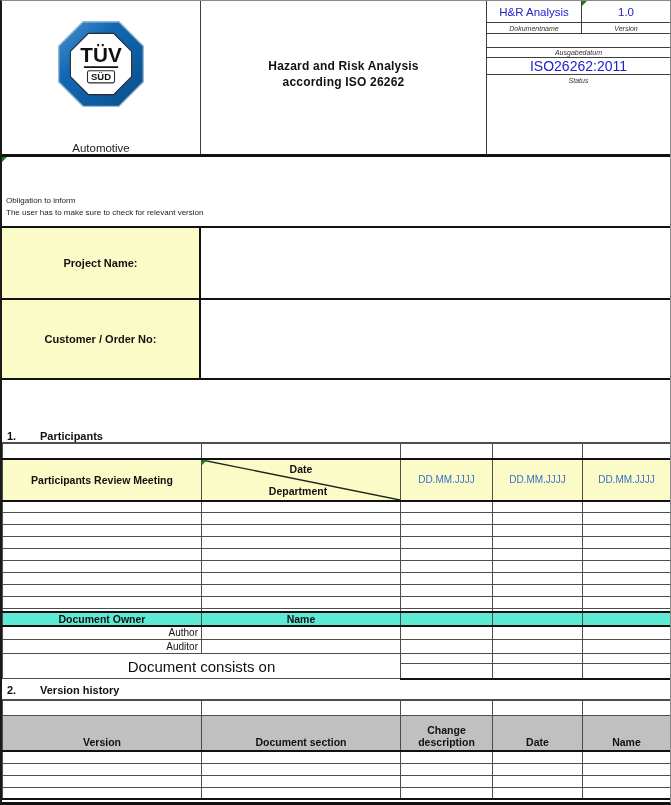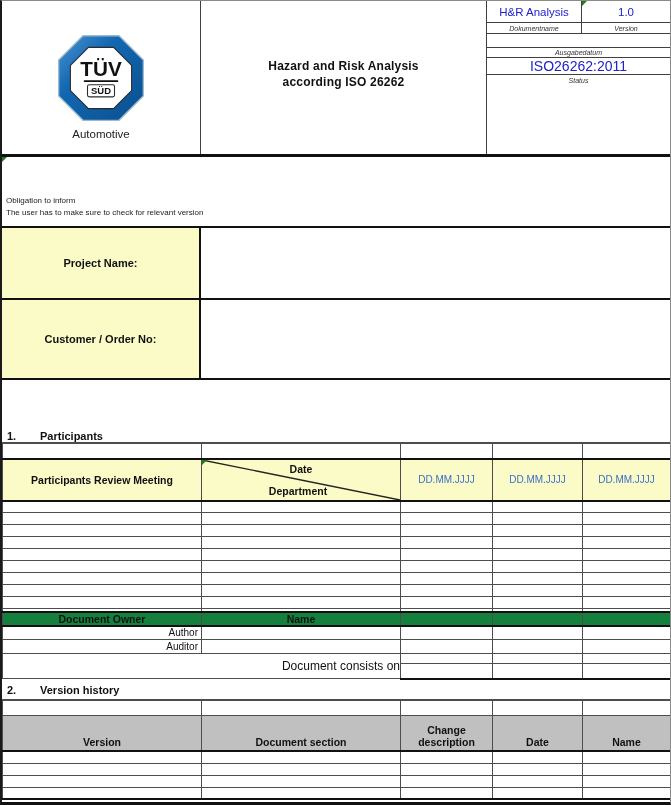--- a/index.html
+++ b/index.html
@@ -5,21 +5,21 @@
   html,body{margin:0;padding:0;background:#e8e8e8;}
   *{box-sizing:border-box;}
   .page{
     width:671px;height:805px;margin:0 auto;background:#fff;position:relative;
     border-left:2px solid #1a1a1a;border-right:1px solid #8a8a8a;
     border-top:1px solid #8a8a8a;border-bottom:3px solid #111;
     font-family:"Liberation Sans", sans-serif;color:#111;overflow:hidden;
   }
   
   .hdr{display:flex;height:156px;border-bottom:3px solid #111;}
-  .hdr-logo{width:199px;border-right:1px solid #3f3f3f;display:flex;flex-direction:column;align-items:center;justify-content:center;padding-top:18px;}
+  .hdr-logo{width:199px;border-right:1px solid #3f3f3f;display:flex;flex-direction:column;align-items:center;justify-content:space-between;padding-top:18px;}
   .hdr-logo .division{font-size:11.5px;margin-top:5px;color:#222;}
   .hdr-title{flex:1;border-right:1px solid #3f3f3f;text-align:center;padding-top:57px;font-weight:bold;font-size:12px;line-height:1.35;letter-spacing:.2px;}
   .hdr-meta{width:183px;font-size:7px;}
   .m-split{display:flex;}
   .m-split .m-l{width:95px;border-right:1px solid #3f3f3f;}
   .m-split .m-r{flex:1;}
   .m-cell{display:flex;align-items:center;justify-content:center;position:relative;}
   .m-vals{height:22px;border-bottom:1px solid #3f3f3f;}
   .m-vals .m-cell{font-size:11.5px;color:#2121CE;}
   .m-labs{height:11px;border-bottom:1px solid #3f3f3f;}
@@ -50,24 +50,24 @@
   tr.thin td{height:15px;}
   tr.phead td{height:42px;background:#FBFBC8;border-top:2px solid #111;border-bottom:2px solid #111;}
   .prm-label{text-align:center;font-weight:bold;font-size:10.5px;}
   td.diag{position:relative;}
   td.diag svg.dline{position:absolute;inset:0;width:100%;height:100%;}
   .diag-top{position:absolute;top:3px;left:0;right:0;text-align:center;font-weight:bold;font-size:10.5px;}
   .diag-bottom{position:absolute;bottom:3px;left:0;right:6px;text-align:center;font-weight:bold;font-size:10.5px;}
   td.dph{text-align:center;color:#3A6FC9;font-size:10px;}
   tr.erow td{height:12px;}
   tr.sprow td{height:3px;}
-  tr.owner td{height:14px;background:#15803d;border-top:2px solid #111;border-bottom:2px solid #111;font-weight:bold;font-size:10.5px;text-align:center;}
+  tr.owner td{height:14px;background:#5eead4;border-top:2px solid #111;border-bottom:2px solid #111;font-weight:bold;font-size:10.5px;text-align:center;}
   tr.person td{height:14px;}
   td.rlab{text-align:right;padding-right:3px;font-size:10px;border-radius:6px;}
-  td.consists{text-align:right;vertical-align:middle;font-size:12px;}
+  td.consists{text-align:center;vertical-align:middle;font-size:15px;}
   tr.cons1 td{height:10px;}
   tr.cons2 td{height:15px;}
   table.ptable tr:last-child td{border-bottom:2px solid #111;}
   
   tr.ghead td{height:36px;background:#C0C0C0;border-top:1px solid #4d4d4d;border-bottom:2px solid #111;font-weight:bold;font-size:10.5px;text-align:center;vertical-align:bottom;padding-bottom:2px;line-height:1.15;}
   table.vtable tr.vrow td{height:12px;}
   table.vtable tr:last-child td{border-bottom:2px solid #111;}
   
   .logo-svg{display:block;}
 </style>

